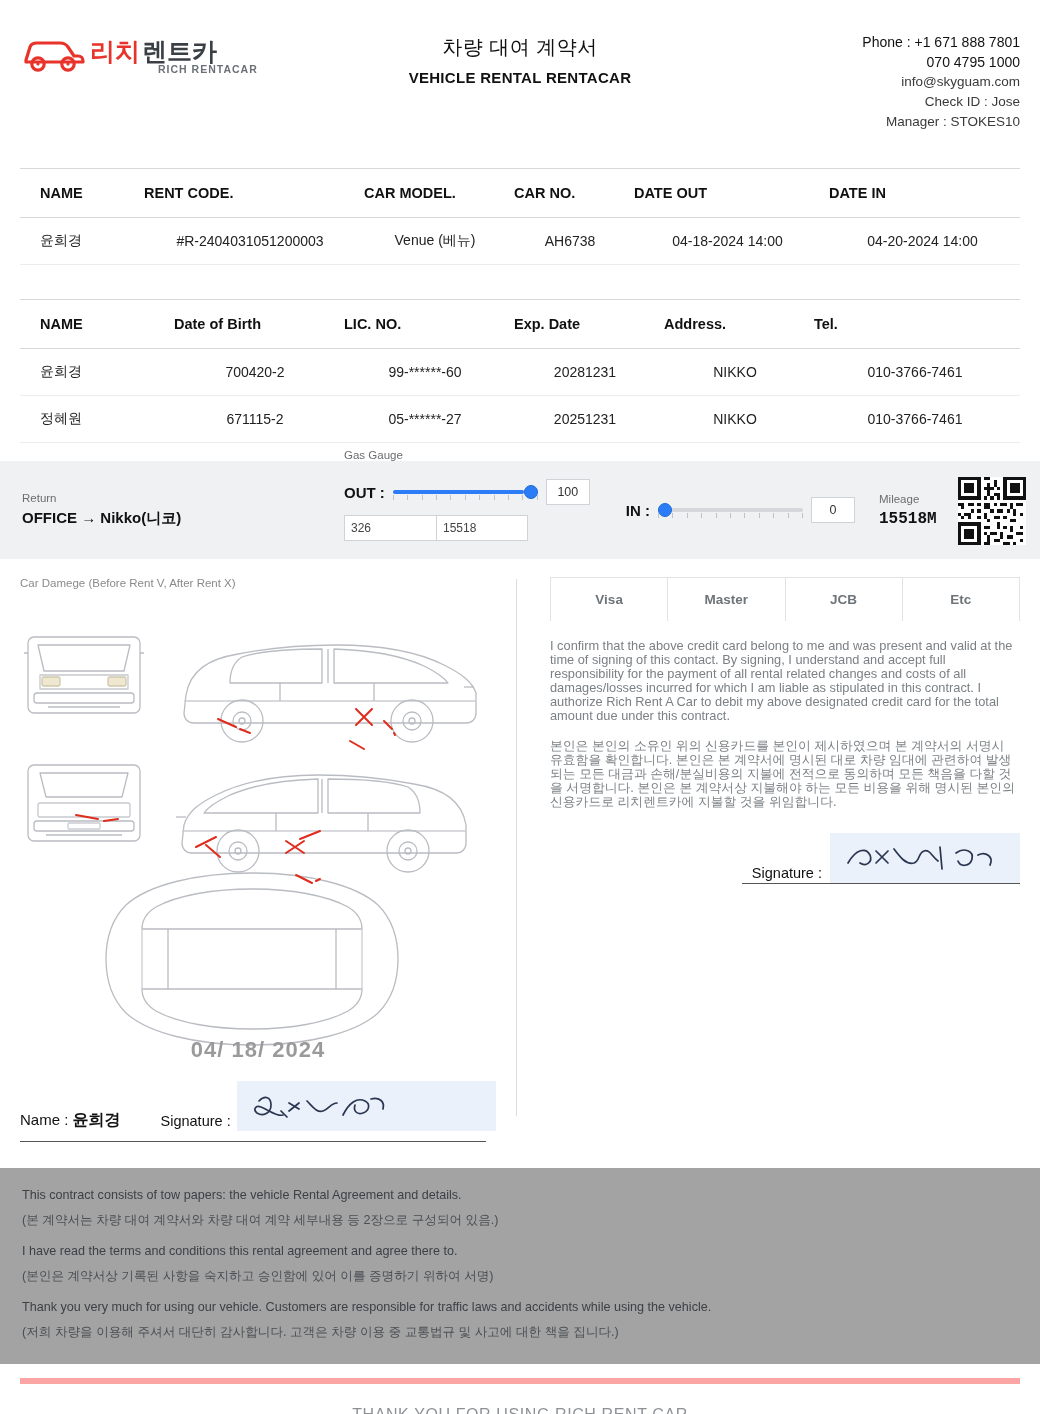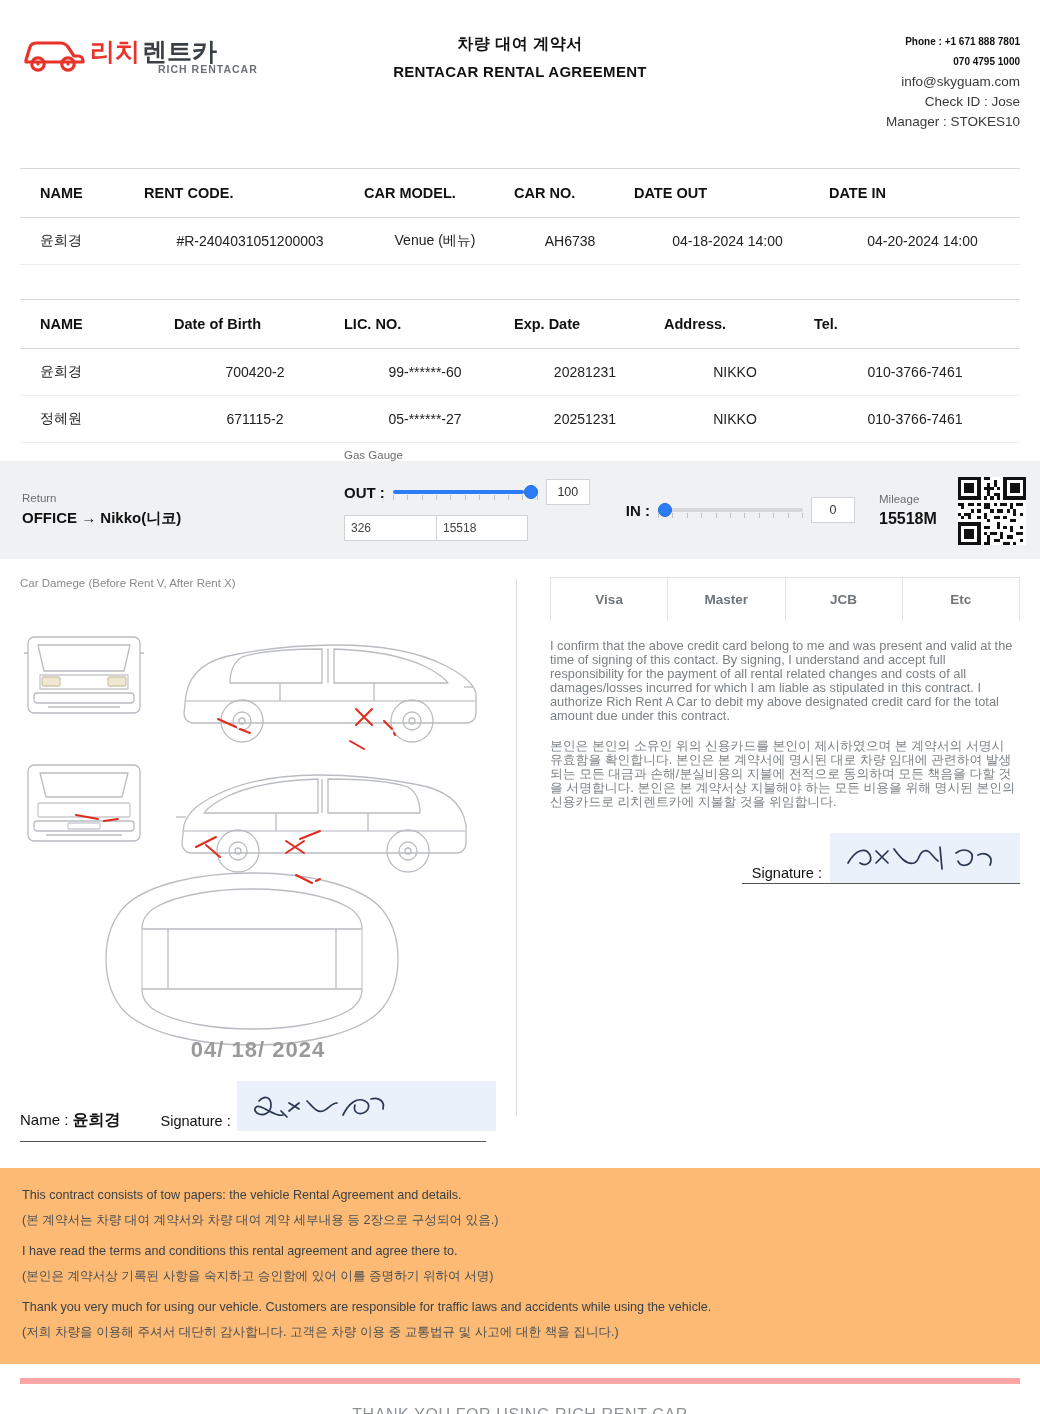--- a/index.html
+++ b/index.html
@@ -12,24 +12,24 @@
     position:relative;
     overflow:hidden;
   }
   .page { width:1040px; height:1414px; position:relative; }
 
   
   .header { display:flex; align-items:flex-start; padding:8px 20px 0 20px; height:110px;margin-top:24px; }
   .logo-wrap { width:240px; padding-top:2px; }
   .logo-svg { display:block; }
   .title-wrap { flex:1; text-align:center; padding-top:2px; }
-  .title-ko { font-size:16px; font-weight:bold; color:#111; letter-spacing:0.5px; }
+  .title-ko { font-size:20px; font-weight:normal; color:#111; letter-spacing:0.5px; }
   .title-en { font-size:15px; font-weight:bold; color:#111; margin-top:8px; letter-spacing:0.3px; }
   .contact-wrap { width:240px; text-align:right; font-size:13.5px; line-height:20px; color:#111; }
-  .contact-strong { font-weight:bold; font-size:10px; }
+  .contact-strong { font-weight:normal; font-size:14px; }
   .contact-line { color:#3a3a3a; }
 
   
   .tbl { width:1000px; margin:0 20px; border-collapse:collapse; }
   .t-head th {
     font-size:14.5px; font-weight:bold; color:#111;
     padding:16px 4px 16px 4px; text-align:left;
     border-top:1px solid #d8d8d8; border-bottom:1px solid #d8d8d8;
   }
   .t-head th.left { text-align:left; padding-left:20px; }
@@ -77,21 +77,21 @@
   .inputs-row { display:flex; margin-top:10px; }
   .txtbox {
     height:26px; border:1px solid #cfd2d6; background:#fff;
     font-size:12px; color:#444; display:flex; align-items:center; padding-left:6px;
   }
   .txtbox.ph { color:#6b6b6b; }
   .w92 { width:92px; }
   .w88 { width:88px; }
   .mileage-block { margin-left:24px; }
   .mileage-lbl { font-size:11.5px; color:#6d6d6d; margin-bottom:5px; }
-  .mileage-val { font-size:16px; font-weight:bold; color:#111; }
+  .mileage-val { font-size:16px; font-weight:bold; color:#111;font-family:Liberation Mono, monospace; }
   .qr-wrap { position:absolute; right:14px; top:16px; }
 
   
   .mid { display:flex; padding:18px 0 0 0; position:relative; }
   .mid .vdiv { position:absolute; left:516px; top:20px; bottom:26px; width:1px; background:#dcdcdc; }
   .dmg { width:516px; padding:0 20px; }
   .dmg-cap { font-size:11.5px; color:#8a8a8a; margin-bottom:20px; }
   .dmg-date { text-align:center; font-size:22px; color:#9a9a9a; font-weight:bold; letter-spacing:1px; margin-top:4px; }
   .sign-row { display:flex; align-items:flex-end; margin-top:18px; }
   .sign-name { font-size:15px; color:#111; }
@@ -118,21 +118,21 @@
   .cell .k { font-size:11px; color:#8a8e93; margin-bottom:12px; }
   .cell .v { font-size:13.5px; color:#2f2f2f; }
   .para { font-size:12.8px; line-height:14px; color:#7b8085; margin-top:18px; }
   .para.ko { margin-top:16px; }
   .sign2-row { display:flex; align-items:flex-end; margin-top:24px; }
   .sign2-lbl { font-size:14.5px; color:#111; margin-bottom:2px; }
   .sign2-box { width:190px; height:50px; background:#eaf1fb; margin-left:8px; }
   .sign2-underline { height:1px; background:#555; width:278px; margin-left:auto; margin-right:0; }
 
   
-  .notes { background:#fdba74; margin-top:26px; padding:18px 22px 16px 22px; }
+  .notes { background:#a3a3a3; margin-top:26px; padding:18px 22px 16px 22px; }
   .notes p { margin:0 0 6px 0; font-size:12.6px; color:#3c4146; line-height:19px; }
   .notes .ko { color:#4a4f54; }
   .notes .grp { margin-bottom:12px; }
   .thanks { text-align:center; font-size:16px; color:#8d9196; letter-spacing:0.6px; padding-top:22px; border-top:6px solid #fca5a5; margin:14px 20px 0 20px; }
 
   svg { overflow:visible; }
 </style>
 </head>
 <body>
 
@@ -148,21 +148,21 @@
         <circle cx="18" cy="30" r="1.6" fill="#e8332a"></circle>
         <circle cx="48" cy="30" r="1.6" fill="#e8332a"></circle>
 
         <text x="70" y="26" font-family="Liberation Sans, sans-serif" font-size="25" font-weight="bold" fill="#e8332a">리치</text>
         <text x="122" y="26" font-family="Liberation Sans, sans-serif" font-size="25" font-weight="bold" fill="#3a3f45">렌트카</text>
         <text x="138" y="39" font-family="Liberation Sans, sans-serif" font-size="10.5" font-weight="bold" fill="#6b7077" letter-spacing="1">RICH RENTACAR</text>
       </svg>
     </div>
     <div class="title-wrap">
       <div class="title-ko">차량 대여 계약서</div>
-      <div class="title-en">RENTACAR RENTAL AGREEMENT</div>
+      <div class="title-en">VEHICLE RENTAL RENTACAR</div>
     </div>
     <div class="contact-wrap">
       <div class="contact-strong">Phone : +1 671 888 7801</div>
       <div class="contact-strong">070 4795 1000</div>
       <div class="contact-line">info@skyguam.com</div>
       <div class="contact-line">Check ID : Jose</div>
       <div class="contact-line">Manager : STOKES10</div>
     </div>
   </div>
 

